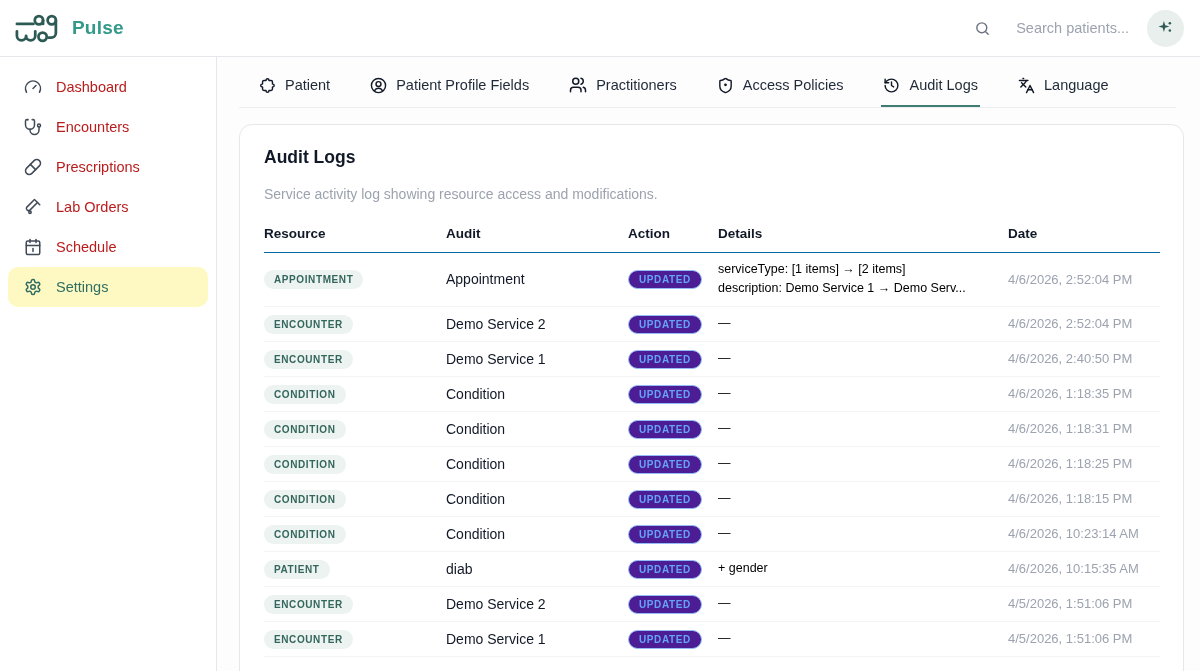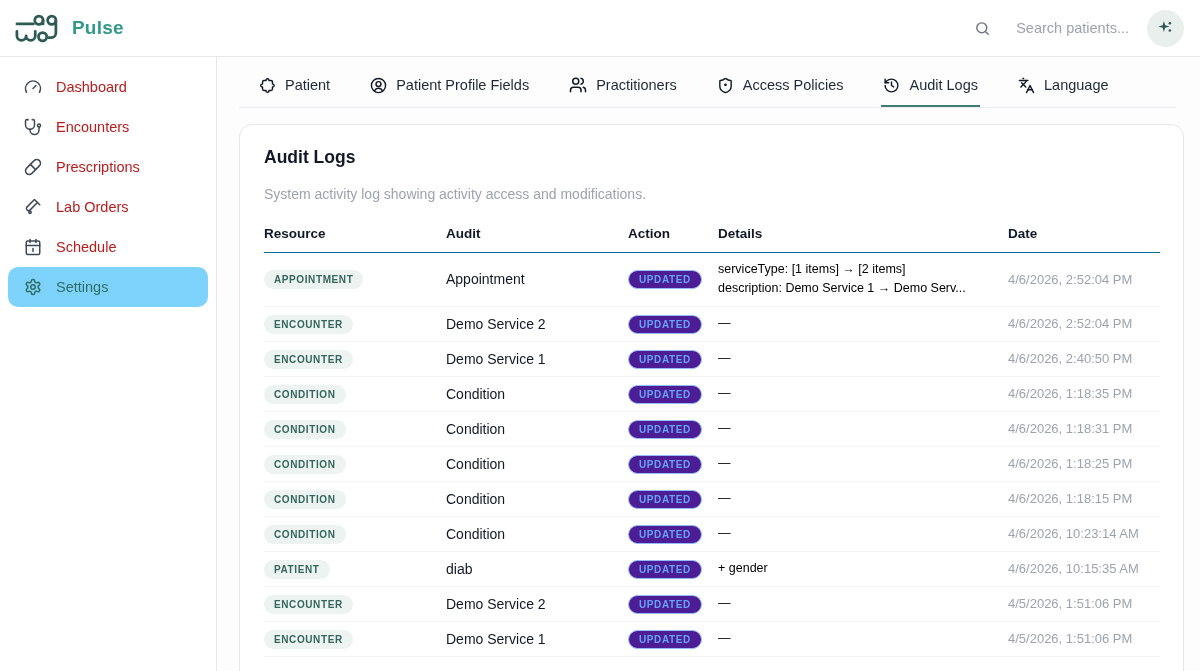--- a/index.html
+++ b/index.html
@@ -16,21 +16,21 @@
   .search .mag { display:flex; color:#6b7280; }
   .ai-btn { width:37px; height:37px; border-radius:50%; background:#e9efed; border:none;
     display:flex; align-items:center; justify-content:center; color:#2d5a54; cursor:pointer; }
 
   
   .shell { display:flex; height:614px; }
   .sidebar { width:217px; border-right:1px solid #e5e7eb; padding-top:10px; background:#fff; flex:none; }
   .side-item { display:flex; align-items:center; gap:14px; height:40px; margin:0 8px;
     padding:0 16px; font-size:14.5px; color:#b91c1c; border-radius:10px; cursor:pointer; }
   .side-item .icon { display:flex; color:#3f4a56; }
-  .side-item.active { background:#7dd3fc; color:#2f6e62; }
+  .side-item.active { background:#fef9c3; color:#2f6e62; }
   .side-item.active .icon { color:#2f6e62; }
 
   .main { flex:1; background:#fdfdfd; min-width:0; }
 
   
   .tabs-wrap { margin:0 24px 0 22px; border-bottom:1px solid #eceef1; padding:10px 0 0 18px; }
   .tabs-row { display:flex; flex-wrap:wrap; column-gap:36px; }
   .tab { display:flex; align-items:center; gap:9px; font-size:14.5px; color:#1f2937;
     padding:9px 2px 11px 2px; border-bottom:2.5px solid transparent; cursor:pointer; white-space:nowrap; }
   .tab .icon { display:flex; color:#111827; }
@@ -226,21 +226,21 @@
             </span>
             <span>Language</span>
           </div>
         </div>
       <div class="tabs-row" id="tabs-row2">
         </div>
     </div>
 
     <section class="card">
       <h2 class="card-title">Audit Logs</h2>
-      <p class="card-sub">System activity log showing activity access and modifications.</p>
+      <p class="card-sub">Service activity log showing resource access and modifications.</p>
 
       <table>
         <colgroup>
           <col class="c-resource">
             <col class="c-name">
             <col class="c-action">
             <col class="c-details">
             <col class="c-date">
         </colgroup>
         <thead>

